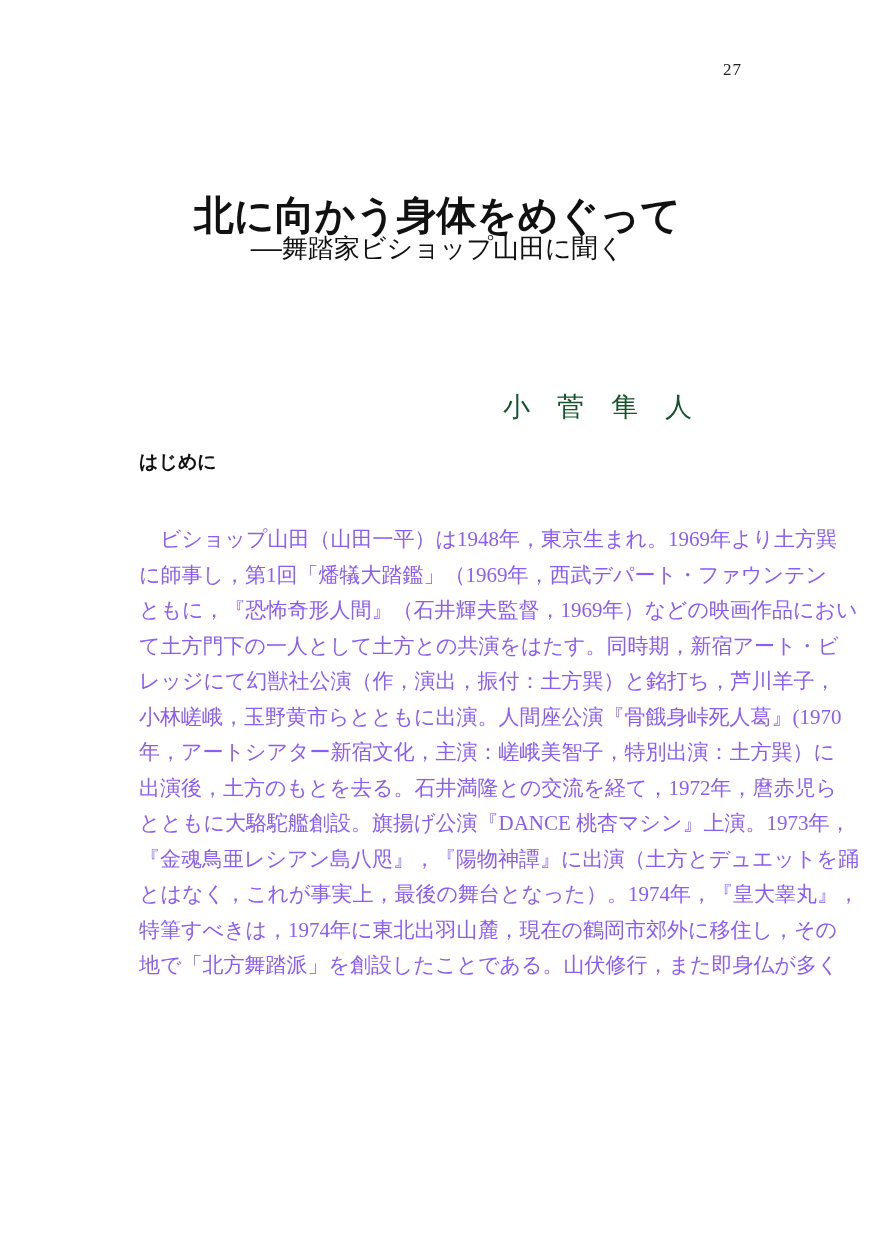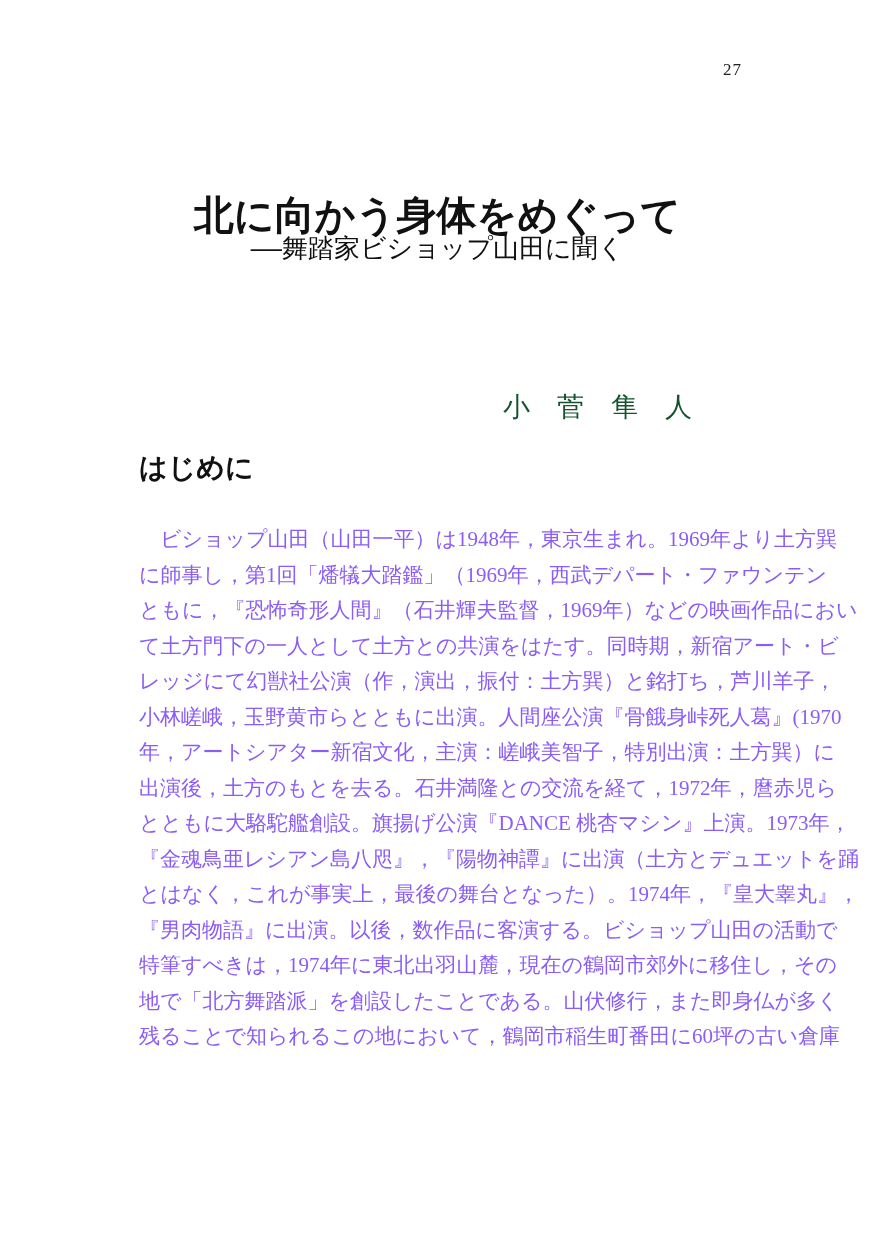--- a/index.html
+++ b/index.html
@@ -52,21 +52,21 @@
     right: 183px;
     font-size: 27px;
     font-weight: 500;
     color: #14532d;
     margin-top: 45px;
   }
   .section-heading {
     position: absolute;
     top: 449px;
     left: 139px;
-    font-size: 28px;
+    font-size: 19px;
     font-weight: bold;
     font-family: "Liberation Sans", "DejaVu Sans", sans-serif;
     color: #111;
   }
   .body-text {
     position: absolute;
     top: 522px;
     left: 139px;
     width: 601px;
     font-size: 21px;
@@ -101,19 +101,17 @@
     <div class="body-line">に師事し，第1回「燔犠大踏鑑」（1969年，西武デパート・ファウンテン</div>
     <div class="body-line">ともに，『恐怖奇形人間』（石井輝夫監督，1969年）などの映画作品におい</div>
     <div class="body-line">て土方門下の一人として土方との共演をはたす。同時期，新宿アート・ビ</div>
     <div class="body-line">レッジにて幻獣社公演（作，演出，振付：土方巽）と銘打ち，芦川羊子，</div>
     <div class="body-line">小林嵯峨，玉野黄市らとともに出演。人間座公演『骨餓身峠死人葛』(1970</div>
     <div class="body-line">年，アートシアター新宿文化，主演：嵯峨美智子，特別出演：土方巽）に</div>
     <div class="body-line">出演後，土方のもとを去る。石井満隆との交流を経て，1972年，麿赤児ら</div>
     <div class="body-line">とともに大駱駝艦創設。旗揚げ公演『DANCE 桃杏マシン』上演。1973年，</div>
     <div class="body-line">『金魂鳥亜レシアン島八咫』，『陽物神譚』に出演（土方とデュエットを踊</div>
     <div class="body-line">とはなく，これが事実上，最後の舞台となった）。1974年，『皇大睾丸』，</div>
-    <div class="body-line">『男肉物語』に出演。以後，数作品に客演する。ビショップ山田の活動で</div>
     <div class="body-line">特筆すべきは，1974年に東北出羽山麓，現在の鶴岡市郊外に移住し，その</div>
     <div class="body-line">地で「北方舞踏派」を創設したことである。山伏修行，また即身仏が多く</div>
-    <div class="body-line">残ることで知られるこの地において，鶴岡市稲生町番田に60坪の古い倉庫</div>
   </div>
 
 </div>
 
 </body></html>

